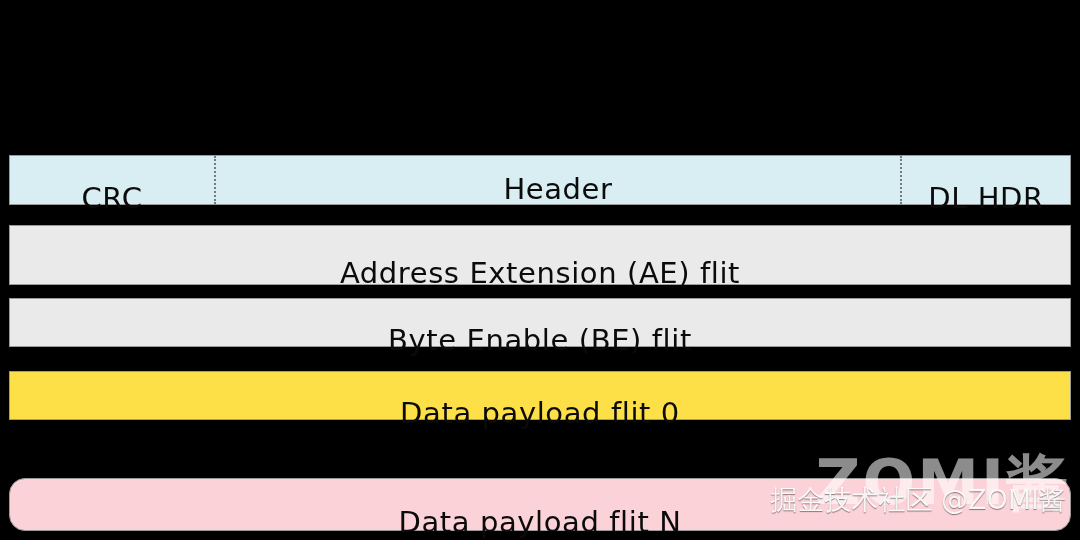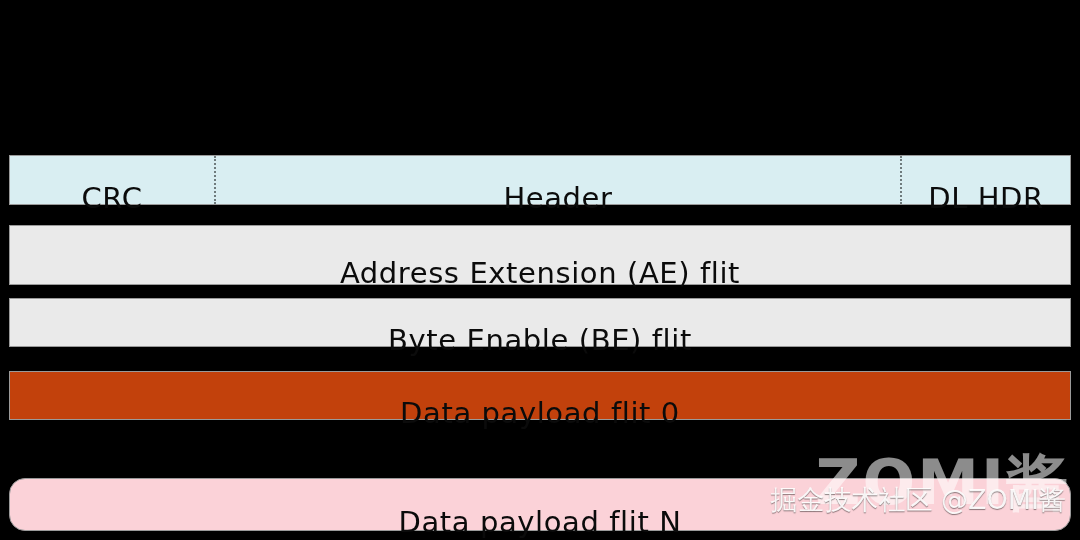--- a/index.html
+++ b/index.html
@@ -61,20 +61,21 @@
     justify-content: center;
     box-sizing: border-box;
   }
   .seg-crc {
     width: 206px;
     border-right: 2px dotted #6f7b7d;
   }
   .seg-header {
     flex: 1 1 auto;
     border-right: 2px dotted #6f7b7d;
+    align-items: flex-end;
   }
   .seg-dlhdr {
     width: 168px;
     text-decoration: underline;
   }
 
   
   .row-ae {
     top: 225px;
     height: 60px;
@@ -84,21 +85,21 @@
     top: 298px;
     height: 49px;
     background: #eaeaea;
     text-decoration: underline;
   }
 
   
   .row-d0 {
     top: 371px;
     height: 49px;
-    background: #c2410c;
+    background: #fde047;
   }
   .row-dn {
     top: 478px;
     height: 53px;
     background: #fbd2d8;
     border-radius: 16px;
   }
 
   
   .wm-ghost {

